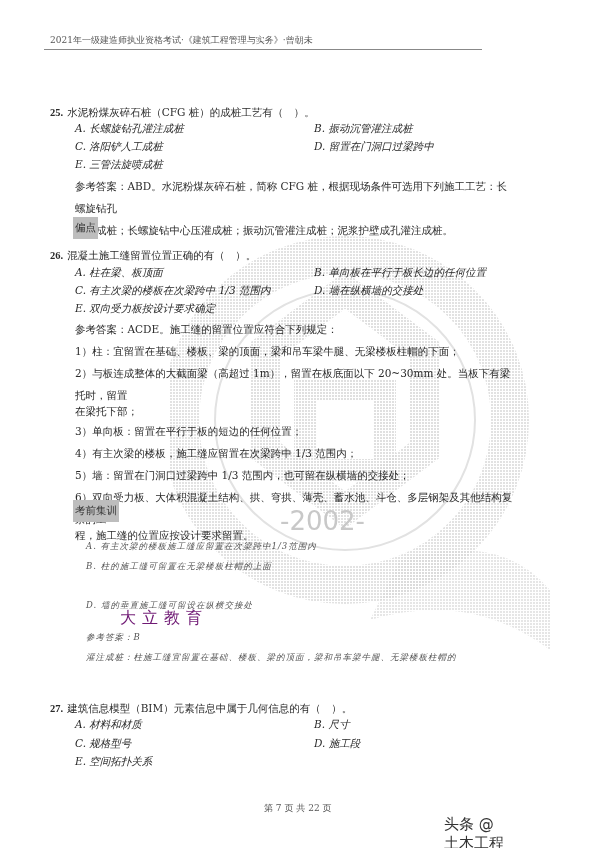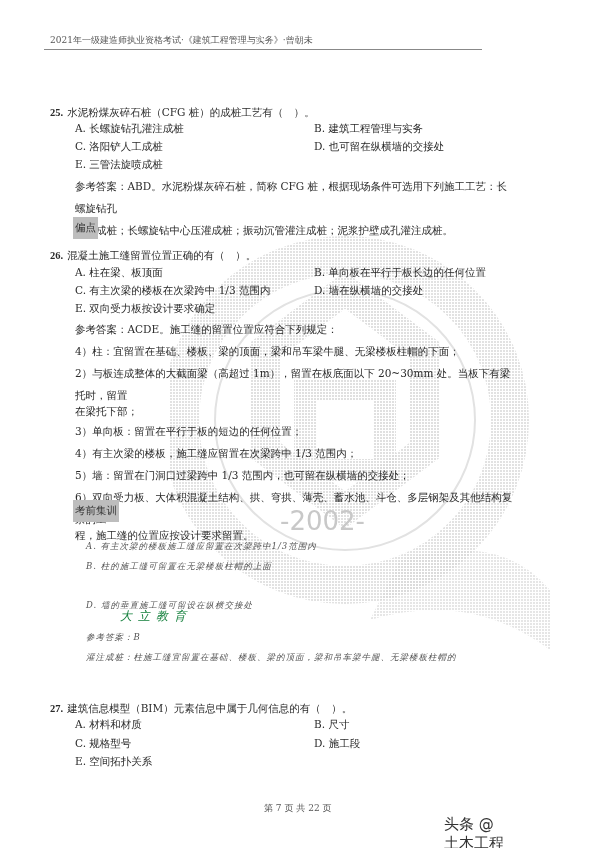--- a/index.html
+++ b/index.html
@@ -3,25 +3,25 @@
 <meta charset="utf-8">
 <style>
   html, body { margin: 0; padding: 0; background: #ffffff; }
   body { width: 600px; height: 848px; position: relative; overflow: hidden;
          font-family: "DejaVu Serif", "Liberation Serif", serif; color: #2a2a2a; }
   .page { position: absolute; left: 0; top: 0; width: 504px; height: 848px; }
   .header { position: absolute; left: 50px; top: 34px; width: 430px; font-size: 9px; color: #555; }
   .header-rule { position: absolute; left: 44px; top: 49px; width: 438px; height: 1px; background: #888; }
   .q { position: absolute; left: 50px; font-size: 10.5px; line-height: 18px; }
   .qnum { font-weight: bold; font-family: "Liberation Serif", serif; margin-right: 4px; }
-  .opt { position: absolute; font-size: 10.5px; }
+  .opt { position: absolute; font-size: 10.5px; font-style: italic; }
   .ans { position: absolute; left: 75px; width: 440px; font-size: 10.5px; line-height: 22px; }
   .tag { position: absolute; left: 73px; background: #bdbdbd; color: #333; font-size: 10.5px; padding: 4px 2px; }
   .hand { position: absolute; font-family: "DejaVu Serif", serif; font-size: 8.5px; color: #555; font-style: italic; letter-spacing: 1px; }
-  .hand-logo { position: absolute; font-size: 12px; color: #15803d; letter-spacing: 6px; font-style: italic; }
+  .hand-logo { position: absolute; font-size: 16px; color: #701a75; letter-spacing: 6px; }
   .wm { position: absolute; pointer-events: none; }
   .footer { position: absolute; left: 264px; top: 802px; font-size: 9px; color: #555; }
   .brand { position: absolute; left: 444px; top: 815px; font-size: 15px; color: #333;
            font-family: "DejaVu Sans", sans-serif; }
 </style>
 </head>
 <body>
 
 <div class="page">
 
@@ -40,41 +40,41 @@
     <path d="M95 120 L175 60 L255 120 L255 220 L175 280 L95 220 Z" fill="none" stroke="url(#hatch)" stroke-width="30" opacity="0.75"></path>
     <path d="M135 160 L215 160 L215 240 L135 240 Z" fill="none" stroke="url(#hatch)" stroke-width="22" opacity="0.75"></path>
     <text x="110" y="300" font-size="26" fill="#c8c8c8" font-family="DejaVu Sans, sans-serif">-2002-</text>
     <path d="M230 330 Q330 300 380 360 L380 420 Q300 360 200 390 Z" fill="url(#hatch)" opacity="0.6"></path>
   </svg>
 
   <div class="q" style="top:103px">
     <span class="qnum">25.</span><span>水泥粉煤灰碎石桩（CFG 桩）的成桩工艺有（　）。</span>
   </div>
   <div class="opt" style="left:75px;top:122px">A. 长螺旋钻孔灌注成桩</div>
-  <div class="opt" style="left:314px;top:122px">B. 建筑工程管理与实务</div>
+  <div class="opt" style="left:314px;top:122px">B. 振动沉管灌注成桩</div>
   <div class="opt" style="left:75px;top:140px">C. 洛阳铲人工成桩</div>
-  <div class="opt" style="left:314px;top:140px">D. 也可留在纵横墙的交接处</div>
+  <div class="opt" style="left:314px;top:140px">D. 留置在门洞口过梁跨中</div>
   <div class="opt" style="left:75px;top:158px">E. 三管法旋喷成桩</div>
   <div class="ans" style="top:175px">
     <div>参考答案：ABD。水泥粉煤灰碎石桩，简称 CFG 桩，根据现场条件可选用下列施工工艺：长螺旋钻孔</div>
     <div>灌注成桩；长螺旋钻中心压灌成桩；振动沉管灌注成桩；泥浆护壁成孔灌注成桩。</div>
   </div>
   <div class="tag" style="top:217px">偏点</div>
 
   <div class="q" style="top:246px">
     <span class="qnum">26.</span><span>混凝土施工缝留置位置正确的有（　）。</span>
   </div>
   <div class="opt" style="left:75px;top:266px">A. 柱在梁、板顶面</div>
   <div class="opt" style="left:314px;top:266px">B. 单向板在平行于板长边的任何位置</div>
   <div class="opt" style="left:75px;top:284px">C. 有主次梁的楼板在次梁跨中 1/3 范围内</div>
   <div class="opt" style="left:314px;top:284px">D. 墙在纵横墙的交接处</div>
   <div class="opt" style="left:75px;top:302px">E. 双向受力板按设计要求确定</div>
   <div class="ans" style="top:318px">
     <div>参考答案：ACDE。施工缝的留置位置应符合下列规定：</div>
-    <div>4）柱：宜留置在基础、楼板、梁的顶面，梁和吊车梁牛腿、无梁楼板柱帽的下面；</div>
+    <div>1）柱：宜留置在基础、楼板、梁的顶面，梁和吊车梁牛腿、无梁楼板柱帽的下面；</div>
     <div>2）与板连成整体的大截面梁（高超过 1m），留置在板底面以下 20~30mm 处。当板下有梁托时，留置</div>
     <div style="line-height:18px;margin-top:-4px">在梁托下部；</div>
     <div>3）单向板：留置在平行于板的短边的任何位置；</div>
     <div>4）有主次梁的楼板，施工缝应留置在次梁跨中 1/3 范围内；</div>
     <div>5）墙：留置在门洞口过梁跨中 1/3 范围内，也可留在纵横墙的交接处；</div>
     <div>6）双向受力板、大体积混凝土结构、拱、穹拱、薄壳、蓄水池、斗仓、多层钢架及其他结构复杂的工</div>
     <div style="line-height:18px;margin-top:-4px">程，施工缝的位置应按设计要求留置。</div>
   </div>
   <div class="tag" style="top:500px">考前集训</div>
 

